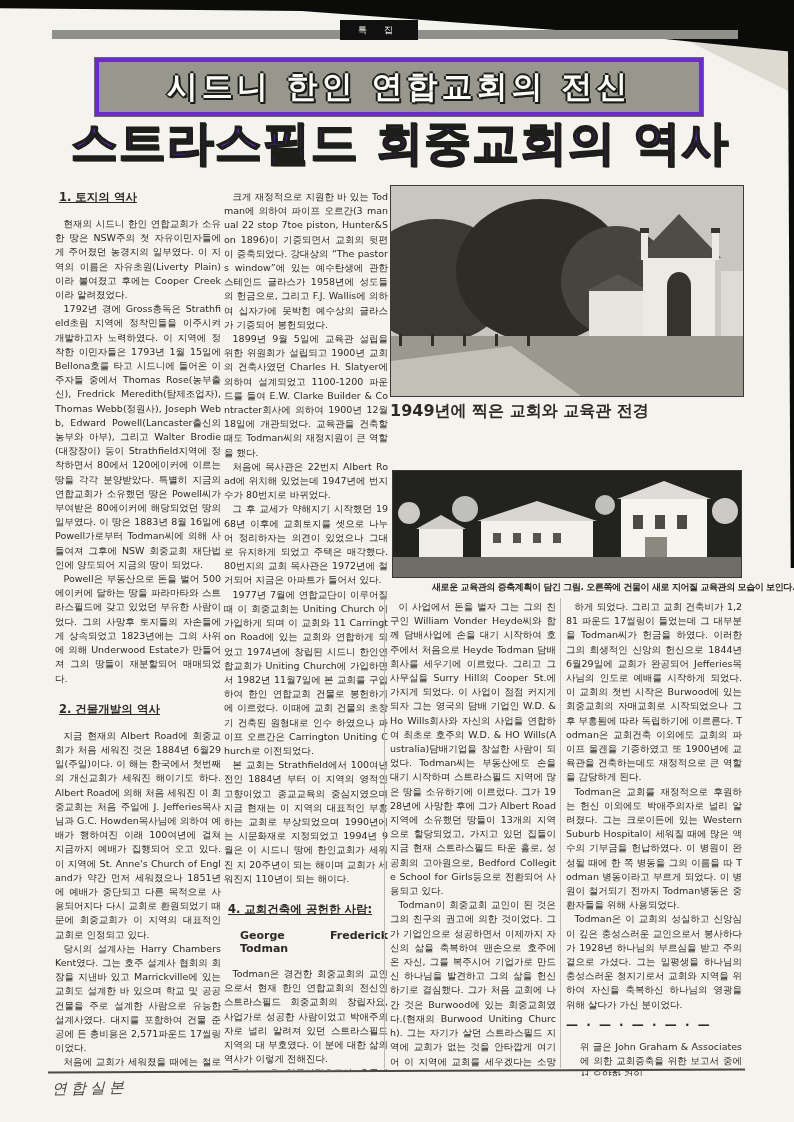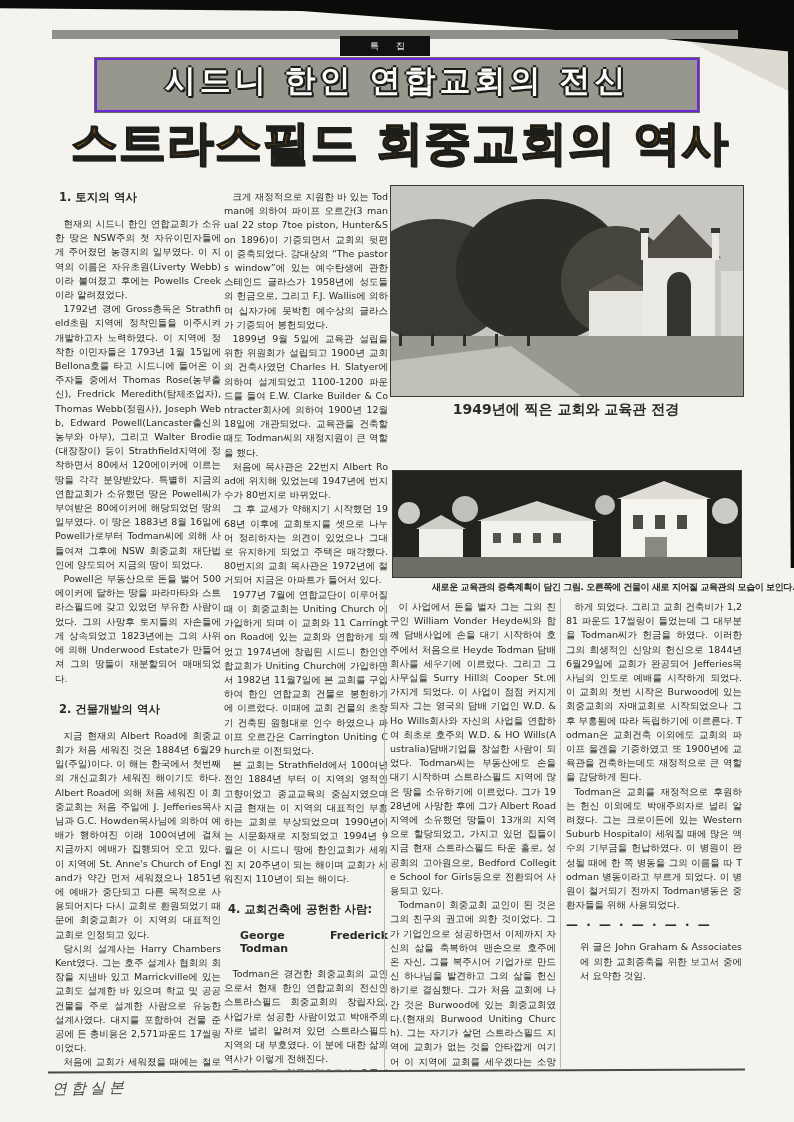--- a/index.html
+++ b/index.html
@@ -7,48 +7,48 @@
         font-family:"DejaVu Sans","Liberation Sans",sans-serif;color:#2b2a26;}
   
   .artifact-top{position:absolute;left:0;top:0;width:794px;height:52px;background:#0b0b0a;
     clip-path:polygon(0% 0%,100% 0%,100% 100%,79% 68%,38% 21%,0% 16%);z-index:5;}
   .artifact-corner-pages{position:absolute;right:0;top:34px;width:120px;height:60px;background:#dddad2;
     clip-path:polygon(100% 0,100% 100%,0 0);z-index:4;}
   .artifact-right{position:absolute;right:0;top:48px;width:6px;height:520px;background:#0b0b0a;
     clip-path:polygon(100% 0,100% 100%,45% 100%,0 0);z-index:5;}
   
   .band{position:absolute;left:52px;top:30px;width:686px;height:9px;background:#90908a;z-index:6;}
-  .tag-chip{position:absolute;left:340px;top:36px;width:78px;height:20px;background:#111;z-index:7;
-    color:#f2f2ee;font-size:9px;letter-spacing:7px;display:flex;align-items:center;justify-content:center;padding-left:12px;}
+  .tag-chip{position:absolute;left:340px;top:20px;width:78px;height:20px;background:#111;z-index:7;
+    color:#f2f2ee;font-size:9px;letter-spacing:7px;display:flex;align-items:center;justify-content:center;}
   .kicker-box{position:absolute;left:95px;top:58px;width:600px;height:50px;background:#98978e;
-    border:2px solid #6d28d9;box-shadow:0 0 0 1px #6a6963;display:flex;justify-content:center;z-index:6;}
+    border:4px solid #6d28d9;box-shadow:0 0 0 1px #6a6963;display:flex;align-items:center;justify-content:center;z-index:6;}
   .kicker-box span{font-size:31px;font-weight:bold;letter-spacing:4px;color:#fbfbf8;
     text-shadow:-2px 0 #1c1c19,2px 0 #1c1c19,0 -2px #1c1c19,0 2px #1c1c19,2px 2px #1c1c19;}
   .big-title{position:absolute;left:50px;top:112px;width:700px;text-align:center;z-index:6;
-    font-size:47px;font-weight:bold;letter-spacing:1px;color:#a16207;
+    font-size:47px;font-weight:bold;letter-spacing:1px;color:#6d28d9;
     -webkit-text-stroke:1.6px #1d1d1a;text-shadow:1px 1px 0 #1d1d1a;white-space:nowrap;}
   
   .col{position:absolute;top:190px;overflow:hidden;text-align:justify;}
   .col p{margin:0;font-size:9.5px;line-height:14.2px;text-indent:0.9em;word-break:break-all;}
-  .sec-heading{font-size:11.5px;font-weight:bold;margin:0 0 12px 4px;}
+  .sec-heading{font-size:11.5px;font-weight:bold;margin:0 0 12px 4px;text-decoration:underline;}
   .sec-heading.mid{margin-top:16px;}
   .sub-heading{font-size:11px;font-weight:bold;margin:0 0 12px 16px;}
   #col1{left:55px;width:166px;height:880px;}
   #col2{left:224px;width:164px;height:880px;}
   #colA{left:390px;top:600px;width:166px;height:472px;}
   #colB{left:566px;top:600px;width:176px;height:476px;}
   .vrule{position:absolute;width:1px;background:#b9b7af;z-index:2;}
   #vruleA{left:384px;top:598px;height:470px;}
   #vruleB{left:560px;top:598px;height:470px;}
   
   .photo{position:absolute;border:1px solid #3a3933;background:#242420;z-index:3;}
   #photo-church{left:390px;top:185px;width:352px;height:210px;}
   #photo-model{left:392px;top:470px;width:348px;height:106px;}
   .caption{position:absolute;z-index:3;font-weight:bold;color:#2b2a26;}
-  #caption-church{left:390px;top:401px;width:352px;text-align:center;font-size:14px;}
+  #caption-church{left:390px;top:401px;width:352px;font-size:16px;}
   #caption-model{left:388px;top:581px;width:356px;text-align:center;font-size:9px;letter-spacing:-0.4px;white-space:nowrap;margin-left:44px;}
   
   .divider-line{font-weight:bold;font-size:12px;letter-spacing:2px;margin:6px 0 8px;white-space:nowrap;overflow:hidden;}
   .note{margin-left:14px !important;text-indent:0 !important;}
   
   .bottom-rule{position:absolute;left:48px;top:1070px;width:697px;height:2px;background:#4a4944;z-index:2;transform:rotate(-0.25deg);}
   .logo-script{position:absolute;left:52px;top:1079px;z-index:2;font-family:"DejaVu Serif","Liberation Serif",serif;
     font-style:italic;font-size:15px;letter-spacing:4px;color:#45443f;transform:rotate(-1.2deg);}
 </style>
 </head>
@@ -65,21 +65,21 @@
     <span>특 집</span>
   </div>
 
   <div class="kicker-box">
     <span>시드니 한인 연합교회의 전신</span>
   </div>
   <div class="big-title">스트라스필드 회중교회의 역사</div>
 
   <div class="col" id="col1">
     <div class="sec-heading">1. 토지의 역사</div>
-    <p>현재의 시드니 한인 연합교회가 소유한 땅은 NSW주의 첫 자유이민자들에게 주어졌던 농경지의 일부였다. 이 지역의 이름은 자유초원(Liverty Webb)이라 불여졌고 후에는 Powells Creek이라 알려졌었다.</p>
+    <p>현재의 시드니 한인 연합교회가 소유한 땅은 NSW주의 첫 자유이민자들에게 주어졌던 농경지의 일부였다. 이 지역의 이름은 자유초원(Liverty Plain)이라 불여졌고 후에는 Cooper Creek이라 알려졌었다.</p>
     <p>1792년 경에 Gross총독은 Strathfield초림 지역에 정착민들을 이주시켜 개발하고자 노력하였다. 이 지역에 정착한 이민자들은 1793년 1월 15일에 Bellona호를 타고 시드니에 들어온 이주자들 중에서 Thomas Rose(농부출신), Fredrick Meredith(탐제조업자), Thomas Webb(정원사), Joseph Webb, Edward Powell(Lancaster출신의 농부와 아부), 그리고 Walter Brodie(대장장이) 등이 Strathfield지역에 정착하면서 80에서 120에이커에 이르는 땅을 각각 분양받았다. 특별히 지금의 연합교회가 소유했던 땅은 Powell씨가 부여받은 80에이커에 해당되었던 땅의 일부였다. 이 땅은 1883년 8월 16일에 Powell가로부터 Todman씨에 의해 사들여져 그후에 NSW 회중교회 재단법인에 양도되어 지금의 땅이 되었다.</p>
     <p>Powell은 부동산으로 돈을 벌어 500에이커에 달하는 땅을 파라마타와 스트라스필드에 갖고 있었던 부유한 사람이었다. 그의 사망후 토지들의 자손들에게 상속되었고 1823년에는 그의 사위에 의해 Underwood Estate가 만들어져 그의 땅들이 재분할되어 매매되었다.</p>
     <div class="sec-heading mid">2. 건물개발의 역사</div>
     <p>지금 현재의 Albert Road에 회중교회가 처음 세워진 것은 1884년 6월29일(주일)이다. 이 해는 한국에서 첫번째의 개신교회가 세워진 해이기도 하다. Albert Road에 의해 처음 세워진 이 회중교회는 처음 주일에 J. Jefferies목사님과 G.C. Howden목사님에 의하여 예배가 행하여진 이래 100여년에 걸쳐 지금까지 예배가 집행되어 오고 있다. 이 지역에 St. Anne's Church of England가 약간 먼저 세워졌으나 1851년에 예배가 중단되고 다른 목적으로 사용되어지다 다시 교회로 환원되었기 때문에 회중교회가 이 지역의 대표적인 교회로 인정되고 있다.</p>
     <p>당시의 설계사는 Harry Chambers Kent였다. 그는 호주 설계사 협회의 회장을 지낸바 있고 Marrickville에 있는 교회도 설계한 바 있으며 학교 및 공공건물을 주로 설계한 사람으로 유능한 설계사였다. 대지를 포함하여 건물 준공에 든 총비용은 2,571파운드 17씰링이었다.</p>
     <p>처음에 교회가 세워졌을 때에는 철로 만든 십자가가 있었으나 지금은 없어졌으며 교회는 고딕 건축 부흥의 영향을 받아 아치형의 창문틀과 장미꽃 문양의 창문들이 곁들여져 있다. 1888년부터 스테인드 글라스 창문들이 만들어져 1945년까지 지금의 스테인드 글라스가 만들어졌다.</p>
 
   </div>
 
   <div class="col" id="col2">
@@ -149,20 +149,21 @@
   <div class="caption" id="caption-model">새로운 교육관의 증축계획이 담긴 그림. 오른쪽에 건물이 새로 지어질 교육관의 모습이 보인다.</div>
 
   <div class="col" id="colA">
     <p>이 사업에서 돈을 벌자 그는 그의 친구인 William Vonder Heyde씨와 함께 담배사업에 손을 대기 시작하여 호주에서 처음으로 Heyde Todman 담배회사를 세우기에 이르렀다. 그리고 그 사무실을 Surry Hill의 Cooper St.에 가지게 되었다. 이 사업이 점점 커지게 되자 그는 영국의 담배 기업인 W.D. &amp; Ho Wills회사와 자신의 사업을 연합하여 최초로 호주의 W.D. &amp; HO Wills(Australia)담배기업을 창설한 사람이 되었다. Todman씨는 부동산에도 손을 대기 시작하며 스트라스필드 지역에 많은 땅을 소유하기에 이르렀다. 그가 1928년에 사망한 후에 그가 Albert Road지역에 소유했던 땅들이 13개의 지역으로 할당되었고, 가지고 있던 집들이 지금 현재 스트라스필드 타운 홀로, 성공회의 고아원으로, Bedford Collegite School for Girls등으로 전환되어 사용되고 있다.</p>
     <p>Todman이 회중교회 교인이 된 것은 그의 친구의 권고에 의한 것이었다. 그가 기업인으로 성공하면서 이제까지 자신의 삶을 축복하여 맨손으로 호주에 온 자신, 그를 복주시어 기업가로 만드신 하나님을 발견하고 그의 삶을 헌신하기로 결심했다. 그가 처음 교회에 나간 것은 Burwood에 있는 회중교회였다.(현재의 Burwood Uniting Church). 그는 자기가 살던 스트라스필드 지역에 교회가 없는 것을 안타깝게 여기어 이 지역에 교회를 세우겠다는 소망을 가지게 되었다. 지금 현재 교회가 세워진 땅은 원래 Powell씨가 가지고 있었고 이 Todman씨가 사들인 소유의 일부였다. 이 땅이 교회건축을 위해 하나님께 바쳐지게 되었고 마침내 회중교회 재단법인에 편입</p>
   </div>
 
   <div class="col" id="colB">
     <p>하게 되었다. 그리고 교회 건축비가 1,281 파운드 17씰링이 들었는데 그 대부분을 Todman씨가 헌금을 하였다. 이러한 그의 희생적인 신앙의 헌신으로 1844년 6월29일에 교회가 완공되어 Jefferies목사님의 인도로 예배를 시작하게 되었다. 이 교회의 첫번 시작은 Burwood에 있는 회중교회의 자매교회로 시작되었으나 그 후 부흥됨에 따라 독립하기에 이르른다. Todman은 교회건축 이외에도 교회의 파이프 올겐을 기증하였고 또 1900년에 교육관을 건축하는데도 재정적으로 큰 역할을 감당하게 된다.</p>
     <p>Todman은 교회를 재정적으로 후원하는 헌신 이외에도 박애주의자로 널리 알려졌다. 그는 크로이든에 있는 Western Suburb Hospital이 세워질 때에 많은 액수의 기부금을 헌납하였다. 이 병원이 완성될 때에 한 쪽 병동을 그의 이름을 따 Todman 병동이라고 부르게 되었다. 이 병원이 철거되기 전까지 Todman병동은 중환자들을 위해 사용되었다.</p>
+    <p>Todman은 이 교회의 성실하고 신앙심이 깊은 충성스러운 교인으로서 봉사하다가 1928년 하나님의 부르심을 받고 주의 곁으로 가셨다. 그는 일평생을 하나님의 충성스러운 청지기로서 교회와 지역을 위하여 자신을 축복하신 하나님의 영광을 위해 살다가 가신 분이었다.</p>
     <div class="divider-line">— · — · — · — · —</div>
     <p class="note">위 글은 John Graham &amp; Associates에 의한 교회증축을 위한 보고서 중에서 요약한 것임.</p>
 
   </div>
 
   <div class="vrule" id="vruleA"></div>
   <div class="vrule" id="vruleB"></div>
 
   <div class="bottom-rule"></div>
   <div class="logo-script">연합실본</div>

